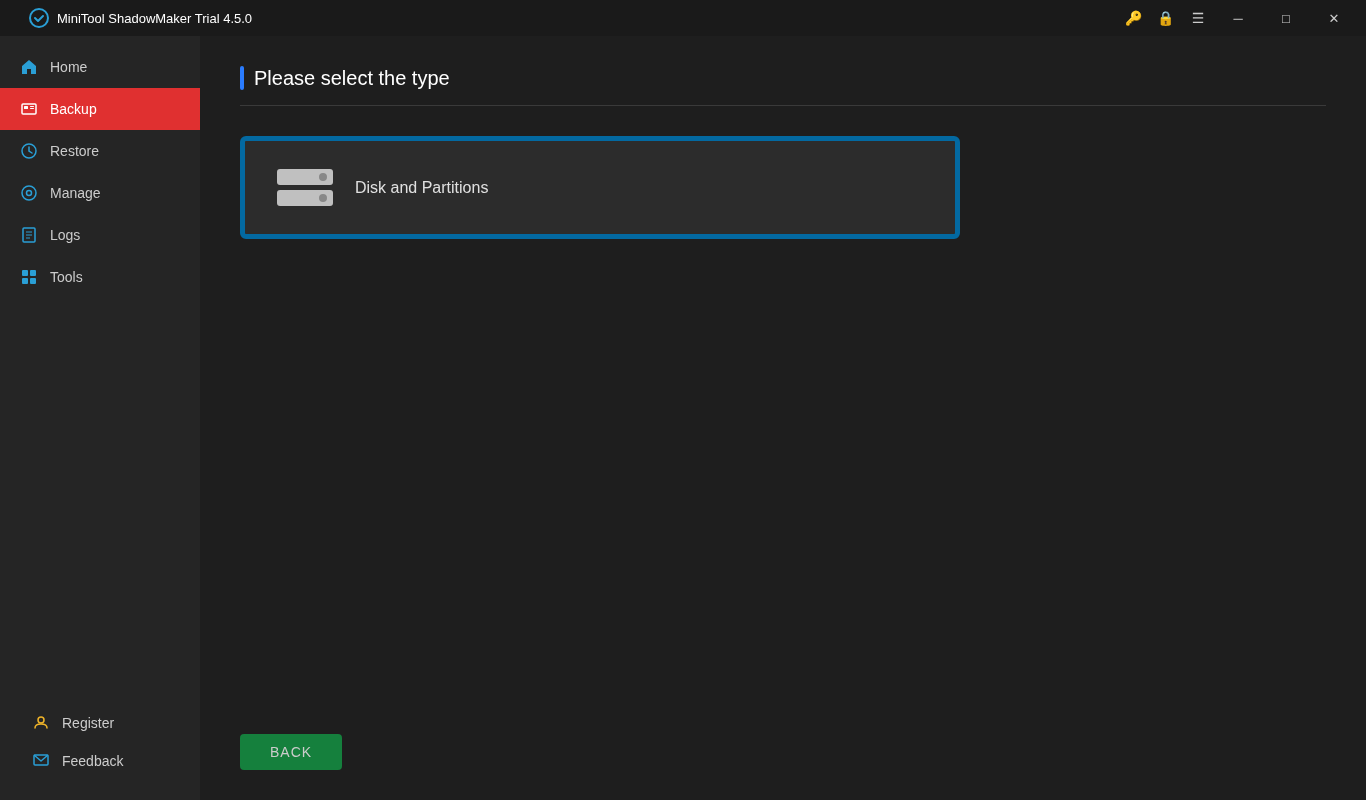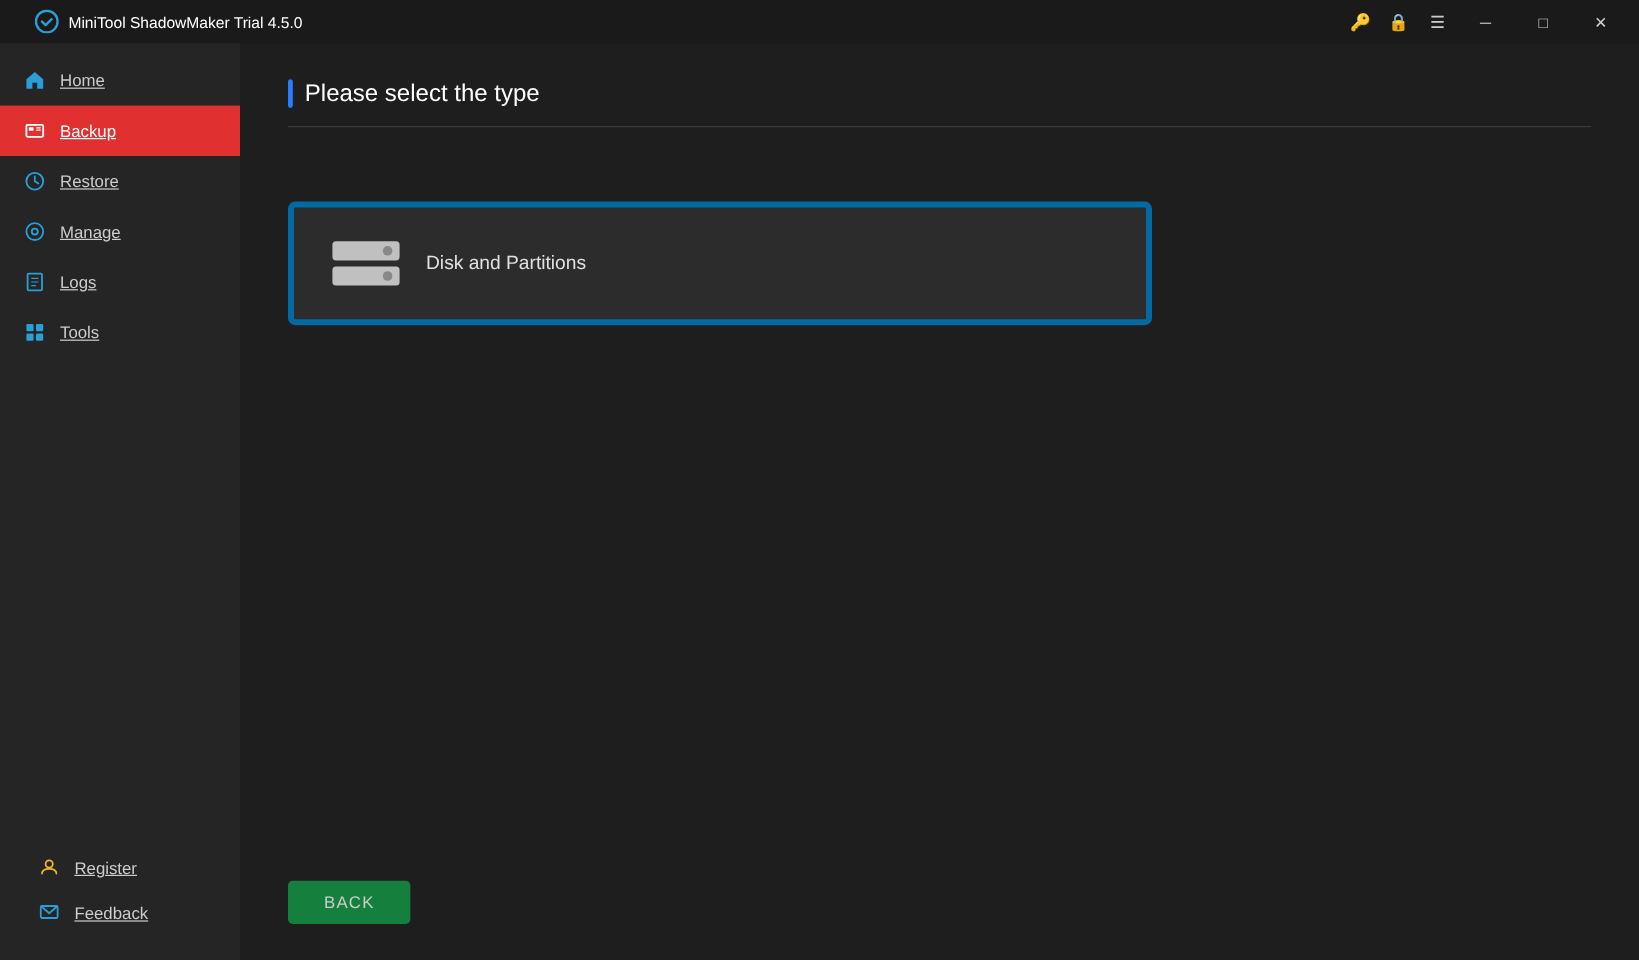--- a/index.html
+++ b/index.html
@@ -71,21 +71,20 @@
     }
     .nav-item {
       display: flex;
       align-items: center;
       gap: 12px;
       padding: 12px 20px;
       cursor: pointer;
       font-size: 14px;
       color: #ccc;
       border-radius: 0;
-      text-decoration: underline;
     }
     .nav-item.active {
       background: #e03030;
       color: #fff;
       text-align: right;
     }
     .nav-item svg {
       width: 18px; height: 18px;
       flex-shrink: 0;
     }
@@ -100,21 +99,20 @@
     }
 
     
     .content {
       flex: 1;
       background: #1e1e1e;
       display: flex;
       flex-direction: column;
       padding: 30px 40px;
       position: relative;
-      gap: 32px;
     }
 
     .page-header {
       display: flex;
       align-items: center;
       gap: 10px;
       margin-bottom: 30px;
       padding-bottom: 15px;
       border-bottom: 1px solid #3a3a3a;
     }

